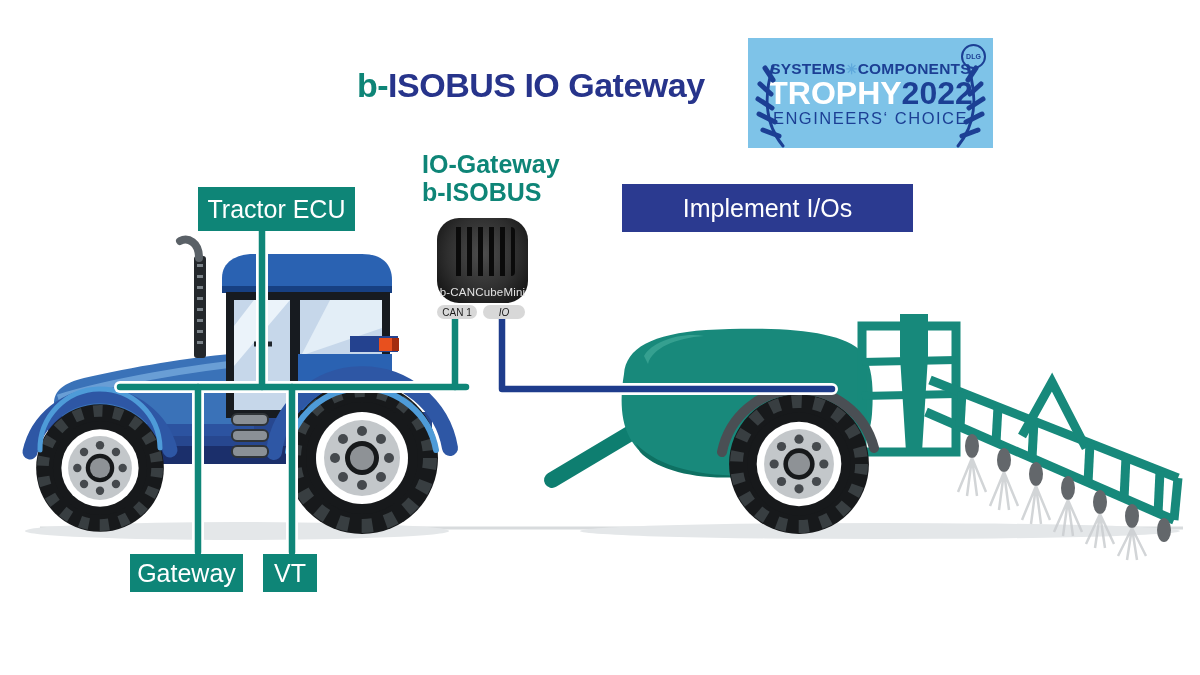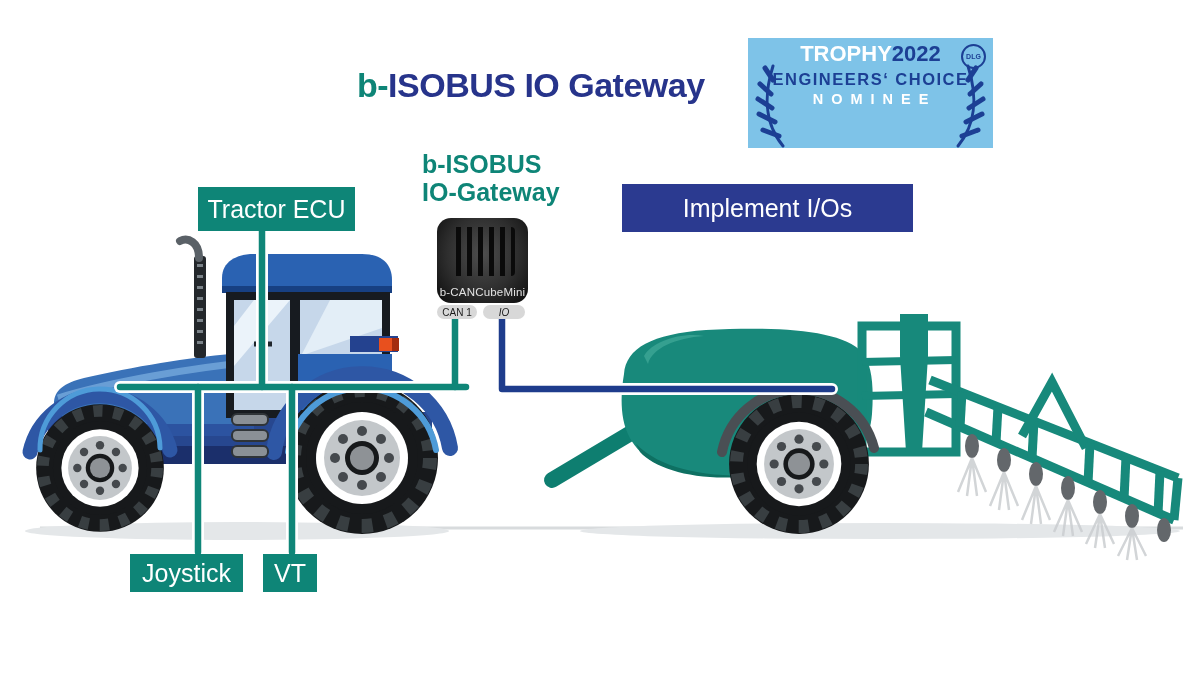--- a/index.html
+++ b/index.html
@@ -14,35 +14,35 @@
   .headline{position:absolute;left:357px;top:66px;font-size:34px;font-weight:bold;
     letter-spacing:-0.5px;color:var(--dark-blue);white-space:nowrap;}
   .headline .accent{color:var(--teal);}
   
   .badge{position:absolute;left:748px;top:38px;width:245px;height:110px;background:var(--badge-bg);
     color:var(--badge-blue);text-align:center;}
   .badge .dlg{position:absolute;top:6px;right:7px;width:21px;height:21px;border:2px solid var(--badge-blue);
     border-radius:50%;font-size:7px;font-weight:bold;display:flex;align-items:center;justify-content:center;}
   .badge .row1{margin-top:23px;font-size:15.5px;font-weight:bold;letter-spacing:0.2px;line-height:15px;white-space:nowrap;}
   .badge .row1 .sep{color:#5FA9DC;font-size:14px;}
-  .badge .row2{font-size:22px;font-weight:bold;line-height:32px;letter-spacing:0px;white-space:nowrap;}
+  .badge .row2{font-size:32px;font-weight:bold;line-height:32px;letter-spacing:0px;white-space:nowrap;}
   .badge .row2 .w{color:#ffffff;}
-  .badge .row3{font-size:16.5px;font-weight:bold;letter-spacing:1.5px;line-height:18px;white-space:nowrap;}
+  .badge .row3{font-size:16.5px;font-weight:normal;letter-spacing:1.5px;line-height:18px;white-space:nowrap;}
   .badge .row4{margin-top:3px;font-size:14.5px;font-weight:bold;color:#ffffff;letter-spacing:8px;
     text-indent:8px;line-height:16px;white-space:nowrap;}
   .badge svg.laurel{position:absolute;top:20px;}
   
   .tagbox{position:absolute;display:flex;align-items:center;justify-content:center;
     color:#ffffff;font-size:25px;}
   .teal-box{background:var(--teal);}
   .blue-box{background:var(--box-blue);}
   .gw-title{position:absolute;left:422px;top:150px;color:var(--teal);font-size:25px;
     font-weight:bold;line-height:28px;white-space:nowrap;}
   
-  .device{position:absolute;left:437px;top:218px;width:91px;height:85px;border-radius:14px;
+  .device{position:absolute;left:437px;top:218px;width:91px;height:85px;border-radius:22px;
     background:radial-gradient(ellipse at 50% 42%, #4E4E4E 0%, #2E2E2E 55%, #0B0B0B 100%);}
   .device .ribs{position:absolute;left:13px;right:13px;top:9px;height:49px;border-radius:4px;
     background:repeating-linear-gradient(90deg, rgba(0,0,0,0) 0 6px, #0A0A0A 6px 11px);}
   .device .dev-label{position:absolute;left:0;right:0;bottom:5px;text-align:center;
     color:#E2E2E2;font-size:11.5px;letter-spacing:0.2px;}
   .port{position:absolute;top:305px;height:14px;background:#D8D8D8;color:#1A1A1A;
     font-size:10px;display:flex;align-items:center;justify-content:center;border-radius:7px;}
 </style>
 </head>
 <body>
@@ -212,38 +212,40 @@
     <g stroke="#1C3F94" fill="none" stroke-linecap="round">
       <path d="M30,88 C12,66 10,40 20,8" stroke-width="3"></path>
       <path d="M26,78 L10,72" stroke-width="5"></path>
       <path d="M22,64 L6,56" stroke-width="5"></path>
       <path d="M19,50 L5,41" stroke-width="5"></path>
       <path d="M18,36 L7,26" stroke-width="5"></path>
       <path d="M20,22 L12,10" stroke-width="5"></path>
     </g>
   </svg>
   <div class="dlg">DLG</div>
+  <div class="row1">
+    <span>SYSTEMS</span><span class="sep">✳</span><span>COMPONENTS</span>
+  </div>
   <div class="row2">
     <span class="w">TROPHY</span><span>2022</span>
   </div>
   <div class="row3">ENGINEERS‘ CHOICE</div>
-  <div class="row4">NOMINEE</div>
 </div>
 
 <div class="tagbox teal-box" style="left:198px;top:187px;width:157px;height:44px;">Tractor ECU</div>
 
 <div class="gw-title">
+  <div>IO-Gateway</div>
   <div>b-ISOBUS</div>
-  <div>IO-Gateway</div>
 </div>
 
 <div class="device">
   <div class="ribs"></div>
   <div class="dev-label">b-CANCubeMini</div>
 </div>
 <div class="port" style="left:437px;width:40px;">CAN 1</div>
 <div class="port" style="left:483px;width:42px;font-style:italic;">IO</div>
 
 <div class="tagbox blue-box" style="left:622px;top:184px;width:291px;height:48px;">Implement I/Os</div>
 
-<div class="tagbox teal-box" style="left:130px;top:554px;width:113px;height:38px;">Joystick</div>
+<div class="tagbox teal-box" style="left:130px;top:554px;width:113px;height:38px;">Gateway</div>
 
 <div class="tagbox teal-box" style="left:263px;top:554px;width:54px;height:38px;">VT</div>
 
 </body></html>

